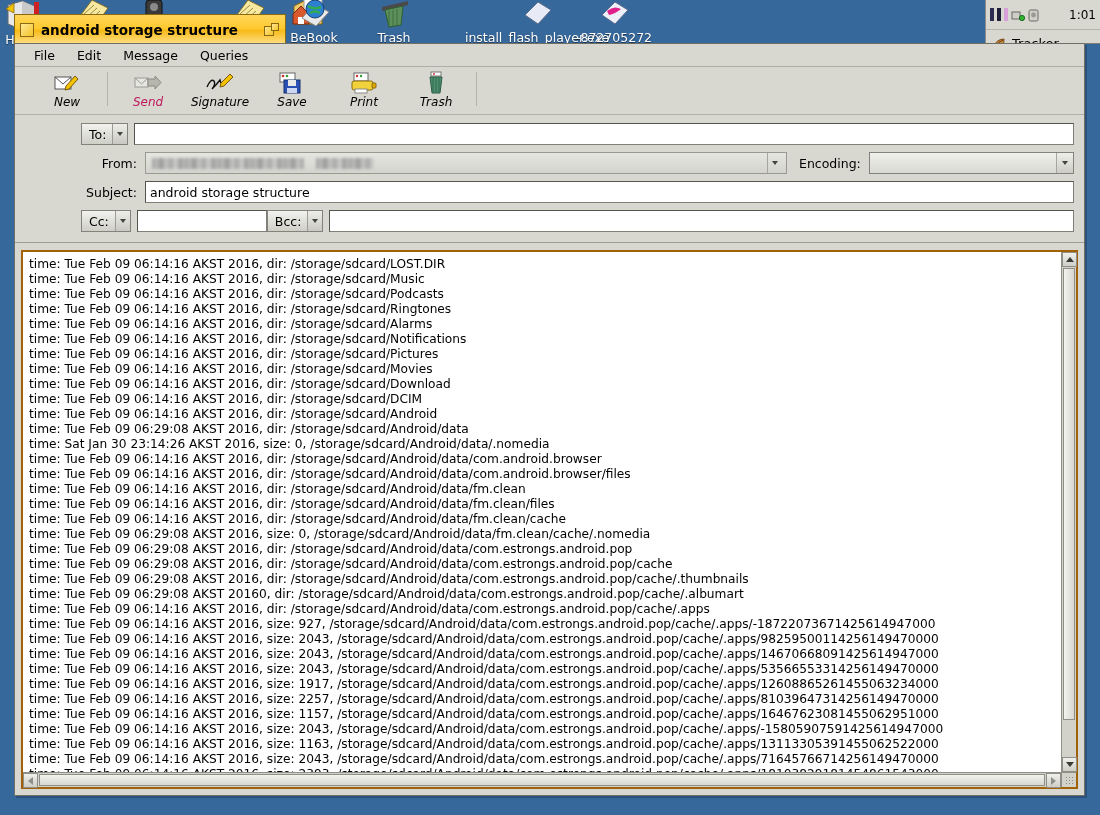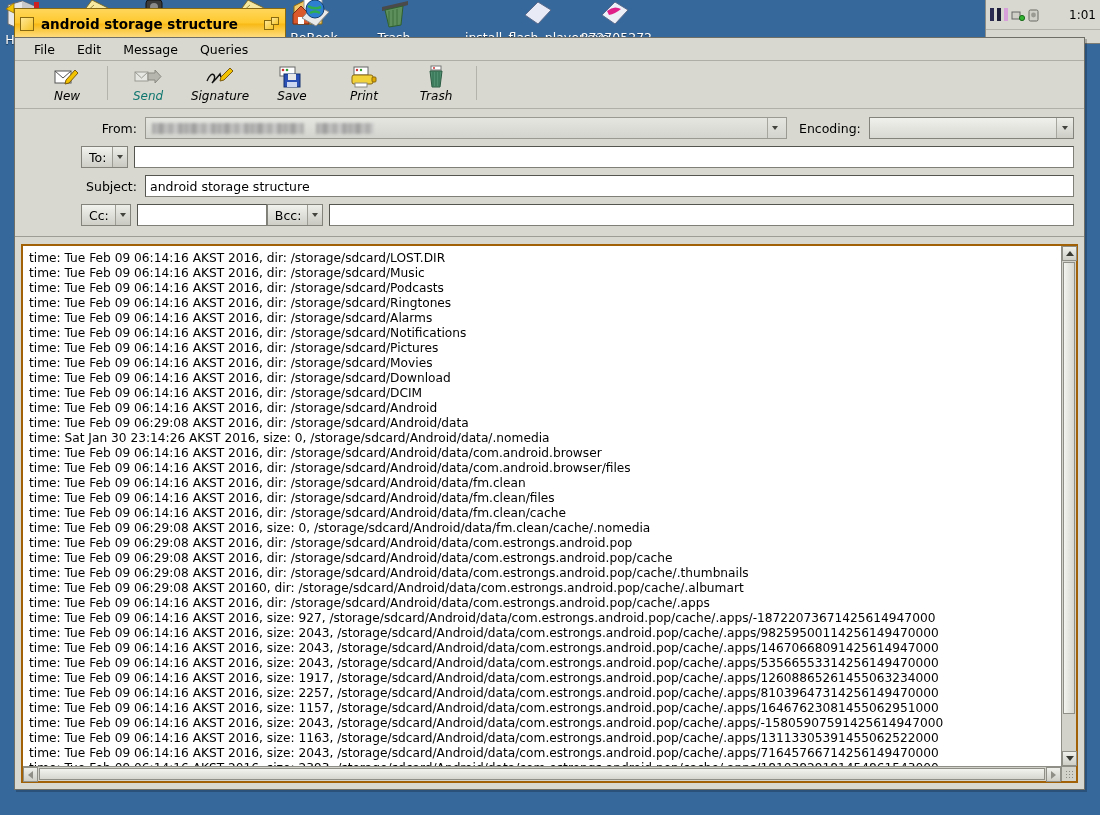--- a/index.html
+++ b/index.html
@@ -52,21 +52,21 @@
     height: 21px; display:flex; align-items:flex-end; gap:5px;
     padding-left: 5px; font-size: 13px; color:#000;
   }
   .tray-bar { display:inline-block; width:4px; height:13px; background:#2b2b52; margin-right:1px;}
   .tray-bar.v2 { background:#1d1d3a; }
   .tray-bar.v3 { background:#d8a0d8; }
 
   
   #mailwin {
     position: absolute;
-    left: 14px; top: 8px;
+    left: 14px; top: 14px;
     width: 983px; height: 782px;
     box-sizing: border-box;
   }
   
   #titlebar {
     position:absolute; left:0; top:0;
     width: 272px; height: 30px;
     background: linear-gradient(to bottom, #ffd65b 0%, #ffc92d 48%, #f7b915 52%, #ffdf86 100%);
     border: 1px solid #8a6a10;
     border-bottom: none;
@@ -128,21 +128,21 @@
     display:flex; align-items:flex-start;
     padding: 3px 0 0 16px;
     box-sizing: border-box;
     border-bottom: 1px solid #b0b0a9;
   }
   .tb-btn {
     width: 72px; height: 43px;
     display:flex; flex-direction:column; align-items:center; justify-content:flex-start;
     font-size: 12px; color:#000;font-style:italic;
   }
-  .tb-btn.disabled { color:#0f766e; }
+  .tb-btn.disabled { color:#be185d; }
   .tb-btn .ic { height: 25px; display:flex; align-items:center; justify-content:center; }
   .tb-sep { width:1px; height:34px; background:#b3b3ac; margin:2px 4px 0 4px; }
 
   
   #headers {
     background:#d8d8d0;
     padding: 8px 10px 8px 10px;
     box-sizing: border-box;
     border-bottom: 1px solid #9d9d96;
   }
@@ -516,47 +516,47 @@
             </svg>
           </span>
           <span>Trash</span>
         </div>
         <div class="tb-sep"></div>
       </div>
 
       <div id="headers">
 
         <div class="hrow">
+          <span style="width:56px;"></span>
+          <div class="menufield">
+            <span>To:</span>
+            <span class="mf-arrow">
+                <i class="arrow-dn"></i>
+              </span>
+          </div>
+          <div class="txtfield" style="margin-left:6px;">
+            <span></span>
+          </div>
+        </div>
+
+        <div class="hrow">
           <span class="lbl-static" style="width:112px;">From:</span>
           <div class="txtfield readonly" style="flex:0 0 642px;">
             <span class="blurred"></span>
             <span class="blurred b2"></span>
             <span class="mf-arrow" style="margin-left:auto; border-left:1px solid #a6a69f;width:14px;height:20px;display:flex;align-items:center;justify-content:center;">
                 <i class="arrow-dn"></i>
               </span>
           </div>
           <span class="lbl-static" style="padding-left:12px;">Encoding:</span>
           <div class="combofield" style="flex:1;">
             <span></span>
             <span class="mf-arrow">
                 <i class="arrow-dn"></i>
               </span>
-          </div>
-        </div>
-
-        <div class="hrow">
-          <span style="width:56px;"></span>
-          <div class="menufield">
-            <span>To:</span>
-            <span class="mf-arrow">
-                <i class="arrow-dn"></i>
-              </span>
-          </div>
-          <div class="txtfield" style="margin-left:6px;">
-            <span></span>
           </div>
         </div>
 
         <div class="hrow">
           <span class="lbl-static" style="width:112px;">Subject:</span>
           <div class="txtfield">
             <span>android storage structure</span>
           </div>
         </div>
 

